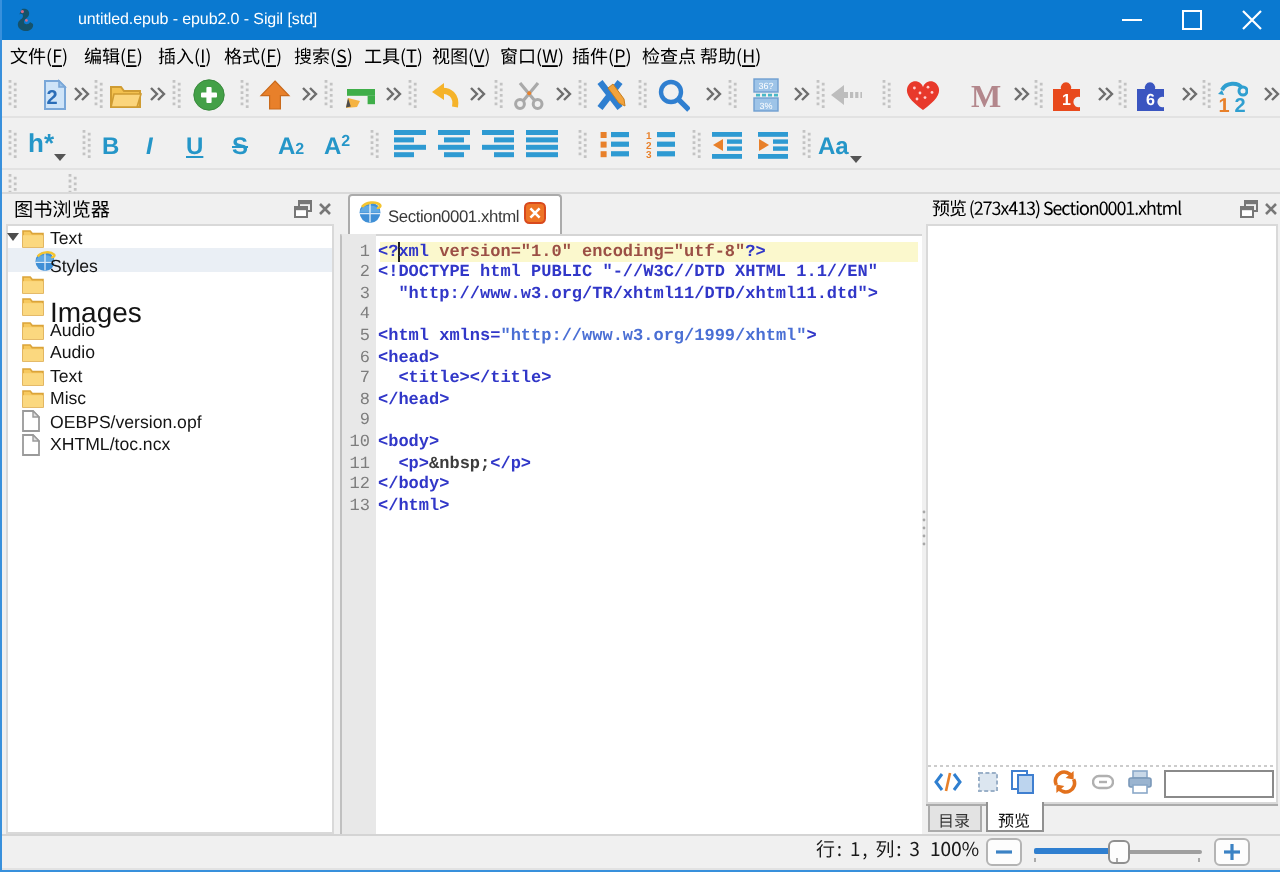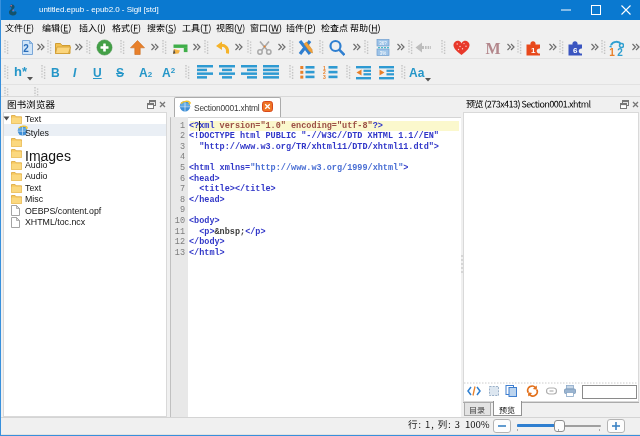--- a/index.html
+++ b/index.html
@@ -397,21 +397,21 @@
 <div class="abs" style="left:24px;top:182.5px;font-size:8.8px;color:#141414;white-space:nowrap">Text</div>
 <svg class="abs" style="left:10px;top:194.0px" width="11" height="10" viewBox="0 0 11 10">
 <path d="M0.5,1.5 h3.6 l1,1.3 h5.4 v6.7 h-10 z" fill="#f7c95f" stroke="#dba43a" stroke-width="0.8"></path>
 <path d="M0.5,3.6 h10 v5.9 h-10 z" fill="#fbd87f" stroke="none"></path>
     </svg>
 <div class="abs" style="left:24px;top:194.0px;font-size:8.8px;color:#141414;white-space:nowrap">Misc</div>
 <svg class="abs" style="left:10px;top:205.0px" width="9" height="11" viewBox="0 0 9 11">
 <path d="M0.5,0.5 h5 l3,3 v7 h-8 z" fill="#fff" stroke="#9a9a9a" stroke-width="0.9"></path>
 <path d="M5.5,0.5 l3,3 h-3 z" fill="#e0e0e0" stroke="#9a9a9a" stroke-width="0.7"></path>
     </svg>
-<div class="abs" style="left:24px;top:205.5px;font-size:8.8px;color:#141414;white-space:nowrap">OEBPS/content.opf</div>
+<div class="abs" style="left:24px;top:205.5px;font-size:8.8px;color:#141414;white-space:nowrap">OEBPS/version.opf</div>
 <svg class="abs" style="left:10px;top:216.5px" width="9" height="11" viewBox="0 0 9 11">
 <path d="M0.5,0.5 h5 l3,3 v7 h-8 z" fill="#fff" stroke="#9a9a9a" stroke-width="0.9"></path>
 <path d="M5.5,0.5 l3,3 h-3 z" fill="#e0e0e0" stroke="#9a9a9a" stroke-width="0.7"></path>
     </svg>
 <div class="abs" style="left:24px;top:217.0px;font-size:8.8px;color:#141414;white-space:nowrap">XHTML/toc.ncx</div>
 <div class="abs" style="left:173px;top:97px;width:107px;height:20px;background:#fff;border:1px solid #ababab;border-bottom:none;border-radius:2px 2px 0 0"></div>
 <svg class="abs" style="left:178px;top:100px" width="12" height="12" viewBox="0 0 12 12">
 <circle cx="6" cy="6.3" r="5.2" fill="#3f8fd6"></circle>
 <path d="M1,6.3 a5,3.6 0 0 1 10,0" fill="#6fb3e8" opacity="0.7"></path>
 <path d="M0.8,6.8 h10.4 M6,1.2 v10" stroke="#fff" stroke-width="0.7" opacity="0.8" fill="none"></path>

